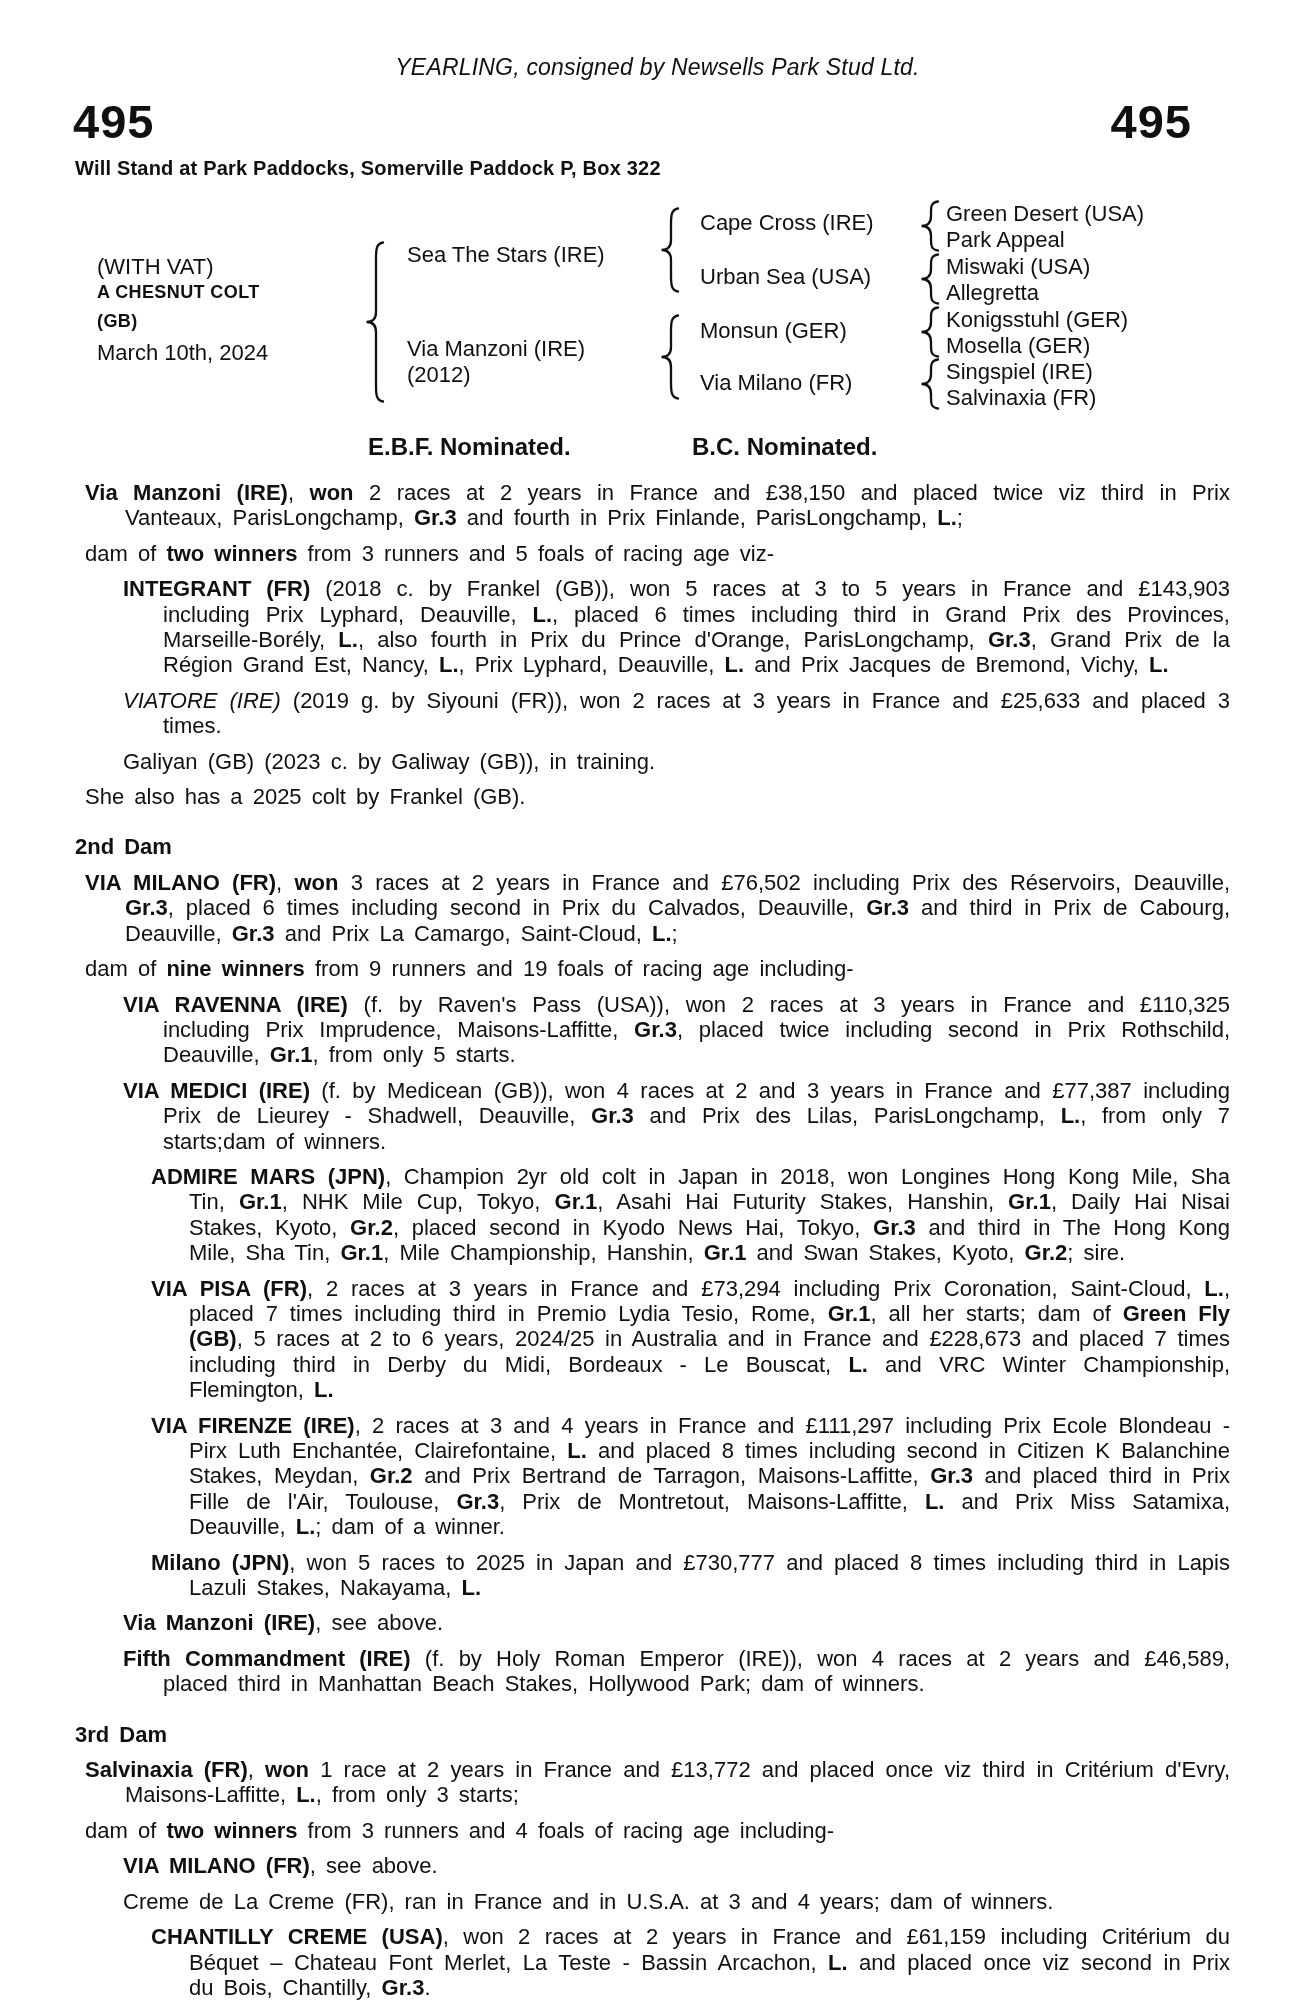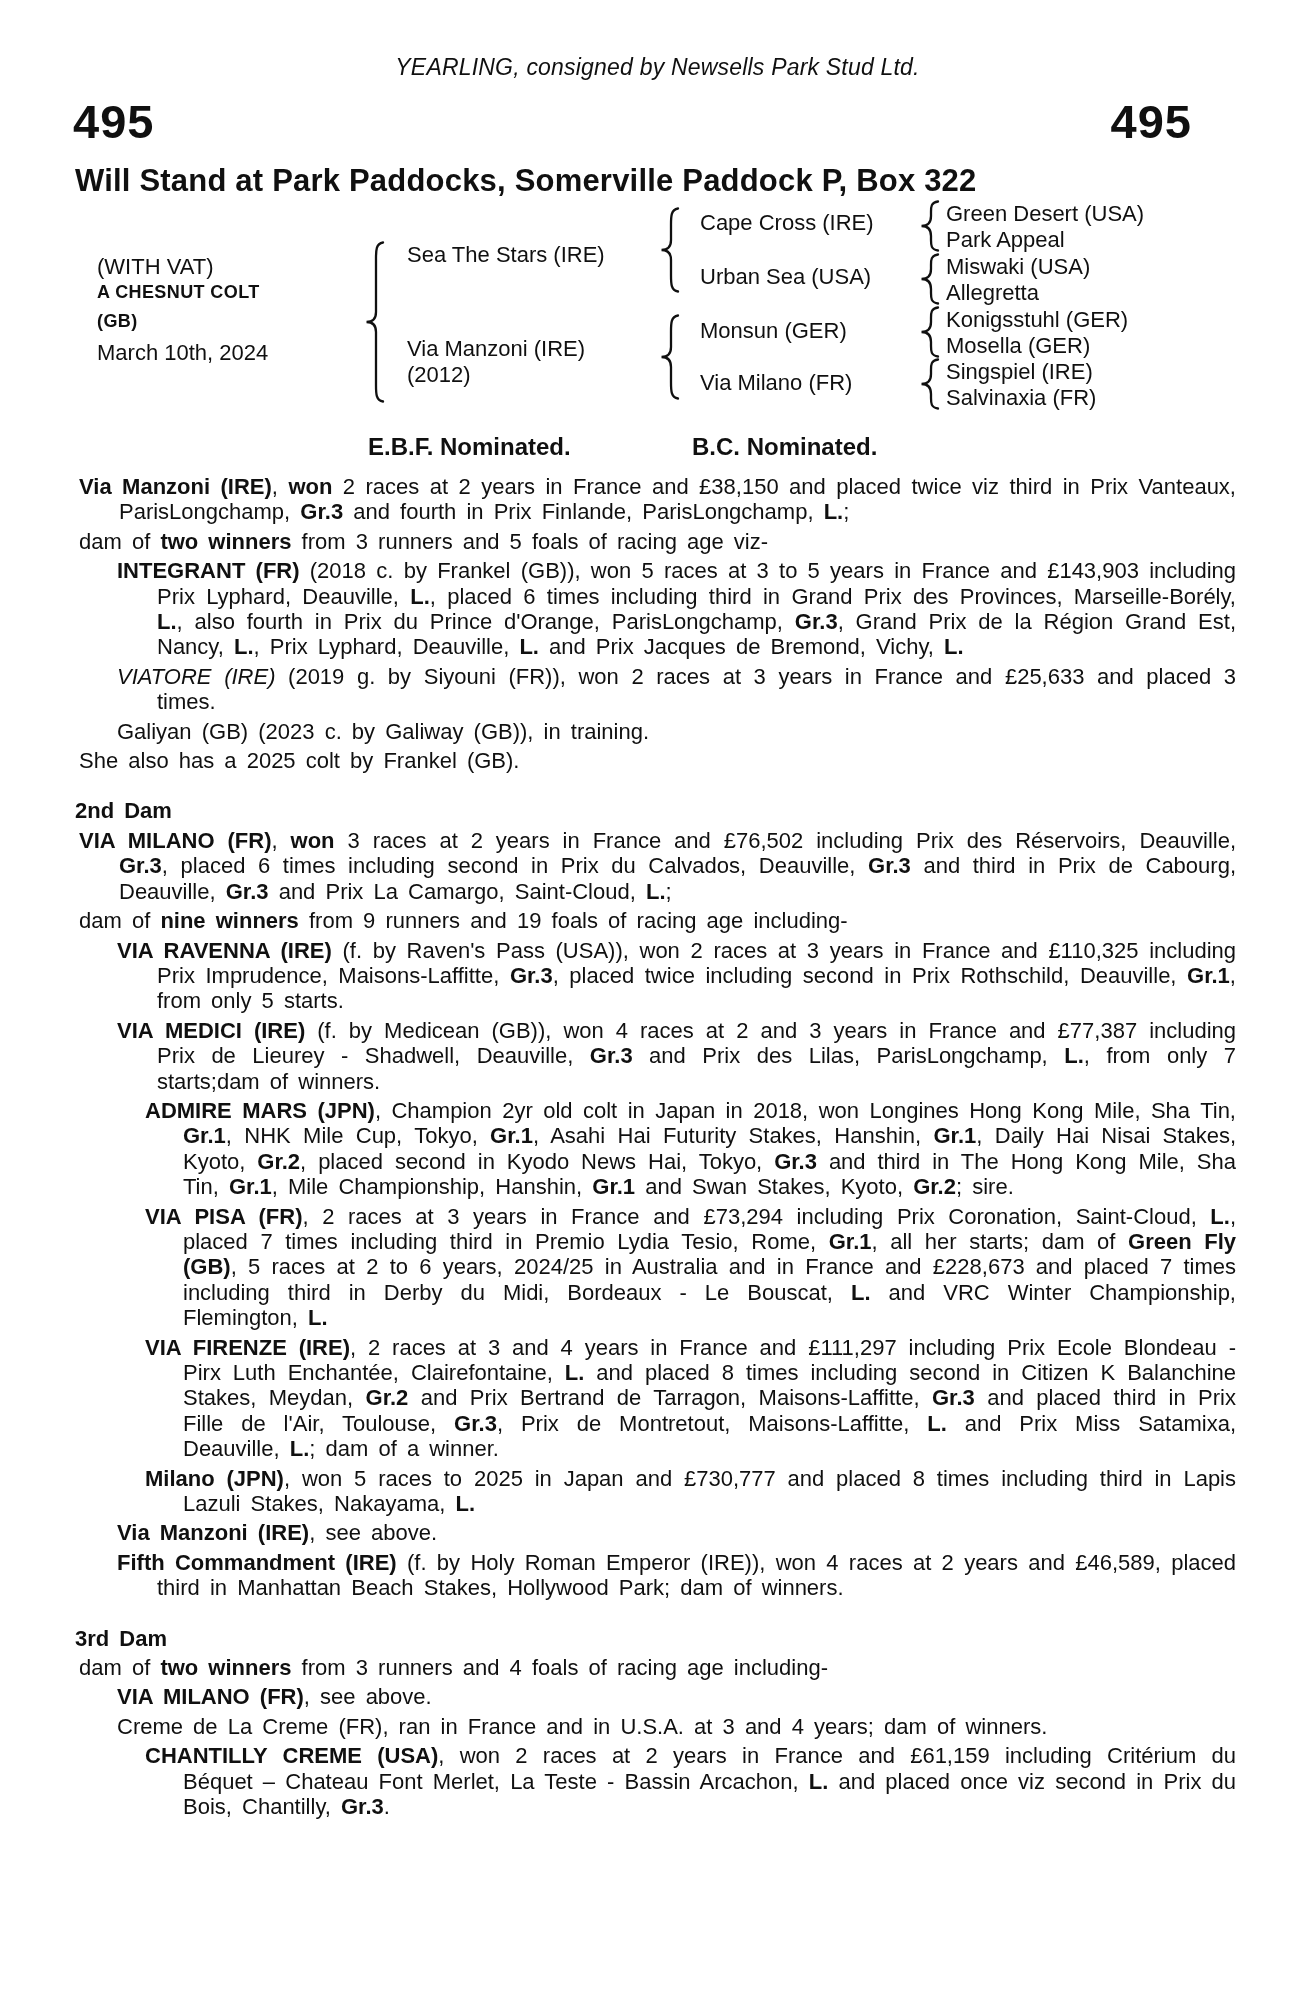--- a/index.html
+++ b/index.html
@@ -9,21 +9,21 @@
     -webkit-font-smoothing:antialiased;
   }
   .page{position:absolute;inset:0;overflow:hidden;}
   .consignor{
     position:absolute;left:75px;top:54px;width:1165px;text-align:center;
     font-style:italic;font-size:23px;letter-spacing:.2px;
   }
   .lot{position:absolute;top:94px;font-weight:bold;font-size:47px;letter-spacing:1px;}
   .lot-left{left:73px;}
   .lot-right{left:1050px;width:142px;text-align:right;}
-  .stand{position:absolute;left:75px;top:163px;font-weight:bold;font-size:31px;letter-spacing:.2px;}
+  .stand{position:absolute;left:75px;top:157px;font-weight:bold;font-size:20px;letter-spacing:.2px;}
 
   
   .ped{position:absolute;left:0;top:0;width:1315px;height:430px;}
   .row{position:absolute;white-space:nowrap;font-size:22px;line-height:22px;}
   .bold{font-weight:bold;}
   .namebig{font-size:18px;letter-spacing:.4px;}
   svg.brace{position:absolute;overflow:visible;}
 
   
   .nom{position:absolute;top:433px;font-weight:bold;font-size:24px;white-space:nowrap;}
@@ -31,21 +31,21 @@
   .nom-bc{left:692px;}
 
   
   .bodycol{
     position:absolute;left:75px;top:470px;width:1165px;
     font-size:22px;line-height:25.4px;text-align:justify;word-spacing:4px;
   }
   .section{margin-top:25px;}
   .section:first-child{margin-top:0;}
   .sec-heading{font-weight:bold;}
-  p.para{margin:4px;}
+  p.para{margin:10px;}
   .lvl0{padding-left:40px;text-indent:-40px;}
   .lvl1{padding-left:78px;text-indent:-40px;}
   .lvl2{padding-left:104px;text-indent:-38px;}
   .b{font-weight:bold;}
   .i{font-style:italic;}
 </style>
 </head>
 <body>
 
 <div class="page">
@@ -123,20 +123,21 @@
         <p class="para lvl1"><span class="b">VIA MEDICI (IRE)</span><span> (f. by Medicean (GB)), won 4 races at 2 and 3 years in France and £77,387 including Prix de Lieurey - Shadwell, Deauville, </span><span class="b">Gr.3</span><span> and Prix des Lilas, ParisLongchamp, </span><span class="b">L.</span><span>, from only 7 starts;dam of winners.</span></p>
         <p class="para lvl2"><span class="b">ADMIRE MARS (JPN)</span><span>, Champion 2yr old colt in Japan in 2018, won Longines Hong Kong Mile, Sha Tin, </span><span class="b">Gr.1</span><span>, NHK Mile Cup, Tokyo, </span><span class="b">Gr.1</span><span>, Asahi Hai Futurity Stakes, Hanshin, </span><span class="b">Gr.1</span><span>, Daily Hai Nisai Stakes, Kyoto, </span><span class="b">Gr.2</span><span>, placed second in Kyodo News Hai, Tokyo, </span><span class="b">Gr.3</span><span> and third in The Hong Kong Mile, Sha Tin, </span><span class="b">Gr.1</span><span>, Mile Championship, Hanshin, </span><span class="b">Gr.1</span><span> and Swan Stakes, Kyoto, </span><span class="b">Gr.2</span><span>; sire.</span></p>
         <p class="para lvl2"><span class="b">VIA PISA (FR)</span><span>, 2 races at 3 years in France and £73,294 including Prix Coronation, Saint-Cloud, </span><span class="b">L.</span><span>, placed 7 times including third in Premio Lydia Tesio, Rome, </span><span class="b">Gr.1</span><span>, all her starts; dam of </span><span class="b">Green Fly (GB)</span><span>, 5 races at 2 to 6 years, 2024/25 in Australia and in France and £228,673 and placed 7 times including third in Derby du Midi, Bordeaux - Le Bouscat, </span><span class="b">L.</span><span> and VRC Winter Championship, Flemington, </span><span class="b">L.</span></p>
         <p class="para lvl2"><span class="b">VIA FIRENZE (IRE)</span><span>, 2 races at 3 and 4 years in France and £111,297 including Prix Ecole Blondeau - Pirx Luth Enchantée, Clairefontaine, </span><span class="b">L.</span><span> and placed 8 times including second in Citizen K Balanchine Stakes, Meydan, </span><span class="b">Gr.2</span><span> and Prix Bertrand de Tarragon, Maisons-Laffitte, </span><span class="b">Gr.3</span><span> and placed third in Prix Fille de l'Air, Toulouse, </span><span class="b">Gr.3</span><span>, Prix de Montretout, Maisons-Laffitte, </span><span class="b">L.</span><span> and Prix Miss Satamixa, Deauville, </span><span class="b">L.</span><span>; dam of a winner.</span></p>
         <p class="para lvl2"><span class="b">Milano (JPN)</span><span>, won 5 races to 2025 in Japan and £730,777 and placed 8 times including third in Lapis Lazuli Stakes, Nakayama, </span><span class="b">L.</span></p>
         <p class="para lvl1"><span class="b">Via Manzoni (IRE)</span><span>, see above.</span></p>
         <p class="para lvl1"><span class="b">Fifth Commandment (IRE)</span><span> (f. by Holy Roman Emperor (IRE)), won 4 races at 2 years and £46,589, placed third in Manhattan Beach Stakes, Hollywood Park; dam of winners.</span></p>
       </div>
       <div class="section">
         <div class="sec-heading">3rd Dam</div>
+        <p class="para lvl0"><span class="b">Salvinaxia (FR)</span><span>, </span><span class="b">won</span><span> 1 race at 2 years in France and £13,772 and placed once viz third in Critérium d'Evry, Maisons-Laffitte, </span><span class="b">L.</span><span>, from only 3 starts;</span></p>
         <p class="para lvl0"><span>dam of </span><span class="b">two winners</span><span> from 3 runners and 4 foals of racing age including-</span></p>
         <p class="para lvl1"><span class="b">VIA MILANO (FR)</span><span>, see above.</span></p>
         <p class="para lvl1"><span>Creme de La Creme (FR), ran in France and in U.S.A. at 3 and 4 years; dam of winners.</span></p>
         <p class="para lvl2"><span class="b">CHANTILLY CREME (USA)</span><span>, won 2 races at 2 years in France and £61,159 including Critérium du Béquet – Chateau Font Merlet, La Teste - Bassin Arcachon, </span><span class="b">L.</span><span> and placed once viz second in Prix du Bois, Chantilly, </span><span class="b">Gr.3</span><span>.</span></p>
       </div>
     </div>
 
 </div>
 
 </body></html>

